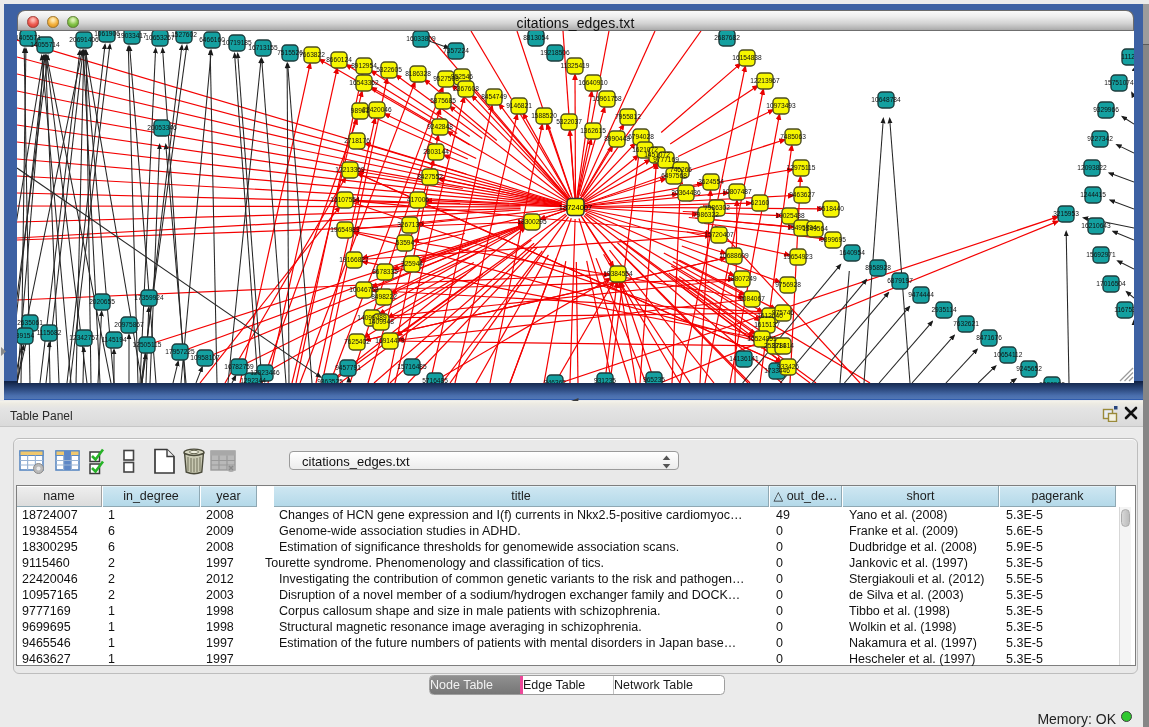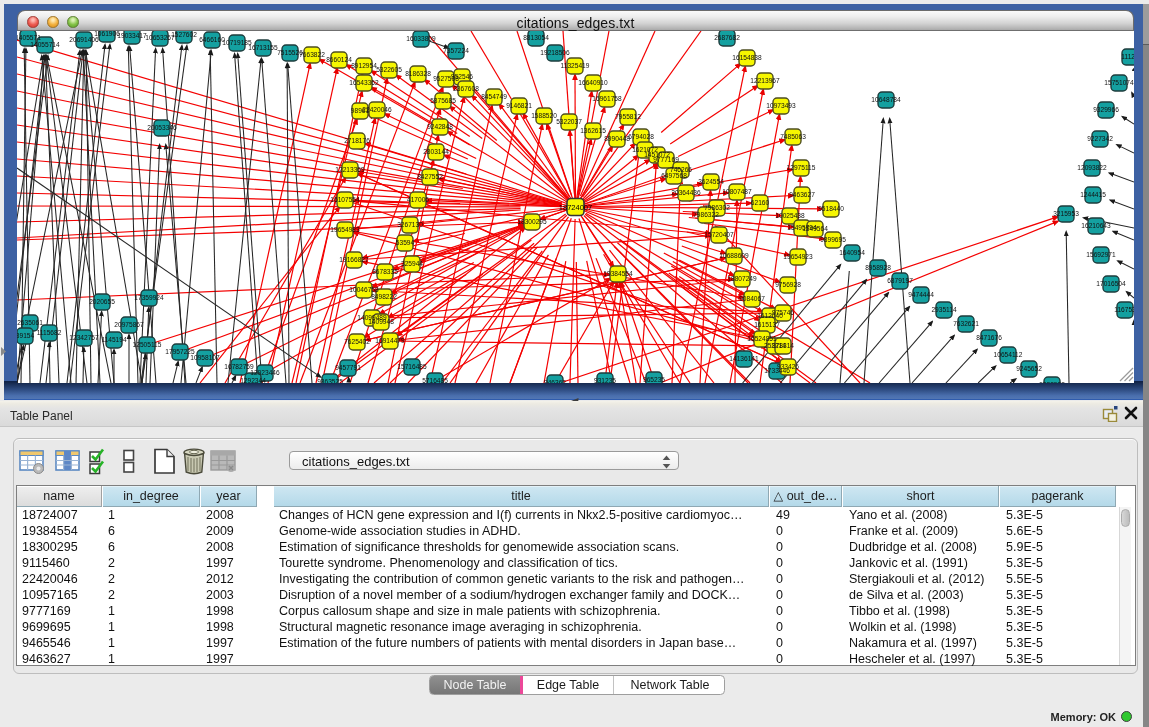--- a/index.html
+++ b/index.html
@@ -26,23 +26,23 @@
 #combo .cx { position:absolute; left:12px; top:2px; }
 #tablewrap { position:absolute; left:16px; top:485px; width:1120px; height:181px; background:#fff; border:1px solid #7e7e7e; }
 .th { position:absolute; top:485.5px; height:21px; font-size:12.5px; color:#1c1c1c; text-align:center; line-height:21px;
   background:linear-gradient(#cfe7f2,#b4d9e9); border-right:1px solid #8fa8b3; border-bottom:1px solid #8fa8b3; box-shadow:inset 0 1px 0 #e4f2f8; }
 .tr { position:absolute; left:0; width:1118px; height:16px; font-size:12.5px; color:#111; }
 .tr span { position:absolute; top:0; white-space:nowrap; line-height:16px; }
 #vsb { position:absolute; left:1119px; top:507px; width:12px; height:158px; background:#f4f4f4; border-left:1px solid #d7d7d7; }
 #vsb .th2 { position:absolute; left:1px; top:2px; width:9px; height:18px; background:linear-gradient(90deg,#d7d7d7,#bdbdbd); border:1px solid #ababab; border-radius:5px; }
 #tabs { position:absolute; left:429px; top:674.5px; width:296px; height:20px; border:1px solid #9e9e9e; border-radius:4.5px;
   background:#fff; font-size:12.5px; overflow:hidden; }
-#tabs div { position:absolute; top:0; height:20px; line-height:19px; text-align:center; color:#1a1a1a; }
+#tabs div { position:absolute; top:0; height:20px; line-height:19px; text-align:left; color:#1a1a1a; }
 #tabs .sel { background:linear-gradient(#909090,#737373); color:#f2f2f2; }
-#status { position:absolute; right:33px; top:710.5px; font-size:11px; color:#222;font-weight:bold; }
+#status { position:absolute; right:33px; top:710.5px; font-size:14px; color:#222; }
 #gdot { position:absolute; left:1121px; top:710.5px; width:11px; height:11px; border-radius:50%; background:#2ec82e; border:1.5px solid #3f3f3f; }
 .icon { position:absolute; top:448px; }
 </style></head><body>
 <div id="desktop"></div>
 <div id="dband"></div>
 <div id="canvas"><svg id="net" width="1117" height="352" viewBox="0 0 1117 352">
       <defs>
         <marker id="ar" viewBox="0 0 10 8" refX="7" refY="4" markerWidth="6" markerHeight="5" orient="auto">
           <path d="M0 0 L10 4 L0 8 z" fill="#e80000"></path>
         </marker>
@@ -722,23 +722,23 @@
     <span style="left:206px">2008</span>
     <span style="left:279px">Estimation of significance thresholds for genomewide association scans.</span>
     <span style="left:776px">0</span>
     <span style="left:849px">Dudbridge et al. (2008)</span>
     <span style="left:1006px">5.9E-5</span>
   </div>
 <div class="tr" style="top:554.5px">
     <span style="left:22px">9115460</span>
     <span style="left:108px">2</span>
     <span style="left:206px">1997</span>
-    <span style="left:279px">Tourette syndrome. Phenomenology and classification of tics.</span>
+    <span style="left:265px">Tourette syndrome. Phenomenology and classification of tics.</span>
     <span style="left:776px">0</span>
-    <span style="left:849px">Jankovic et al. (1991)</span>
+    <span style="left:849px">Jankovic et al. (1997)</span>
     <span style="left:1006px">5.3E-5</span>
   </div>
 <div class="tr" style="top:570.5px">
     <span style="left:22px">22420046</span>
     <span style="left:108px">2</span>
     <span style="left:206px">2012</span>
     <span style="left:279px">Investigating the contribution of common genetic variants to the risk and pathogen…</span>
     <span style="left:776px">0</span>
     <span style="left:849px">Stergiakouli et al. (2012)</span>
     <span style="left:1006px">5.5E-5</span>

